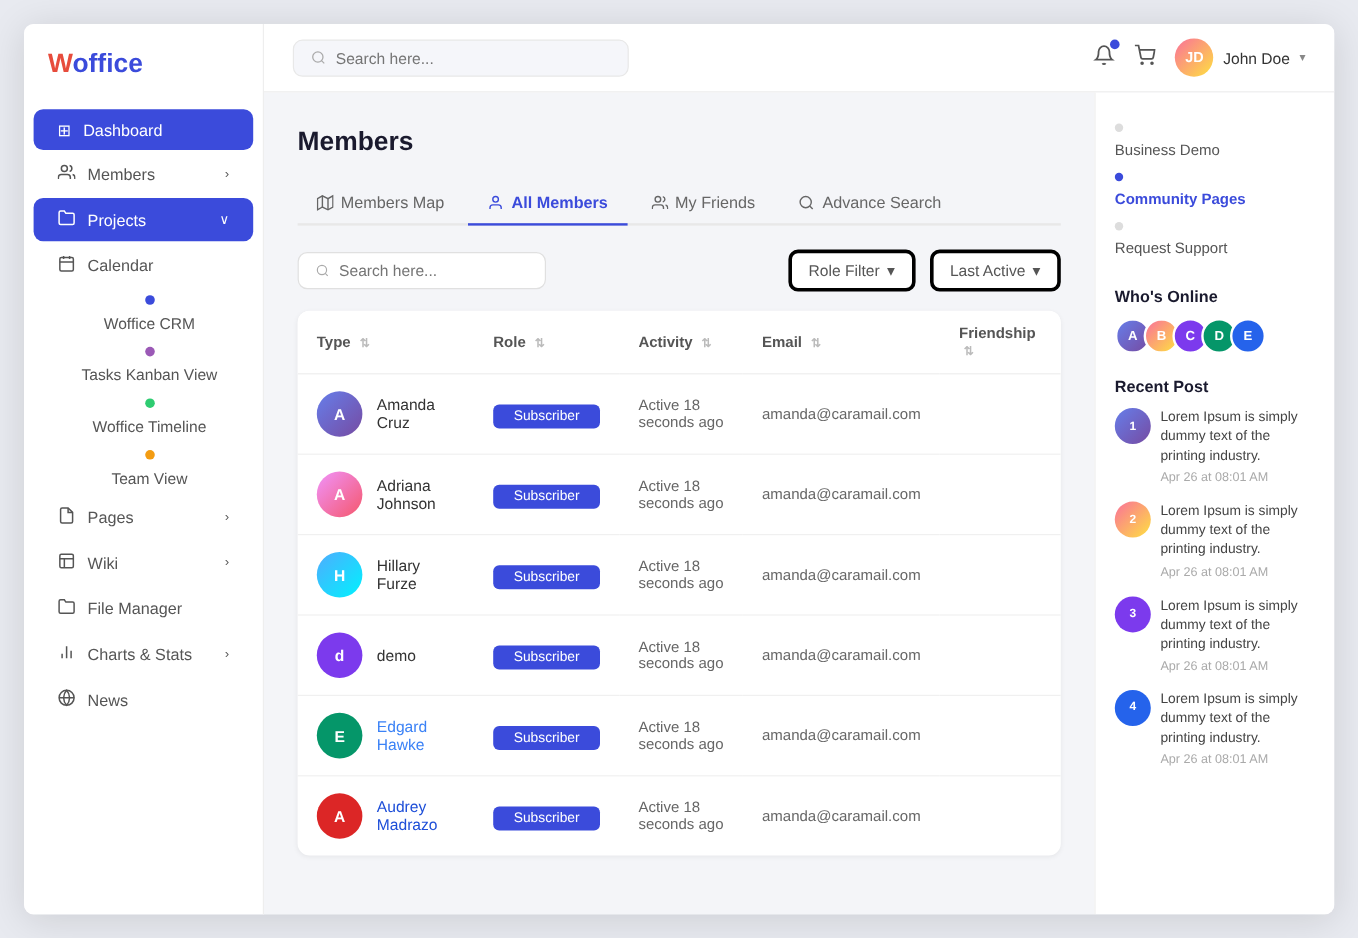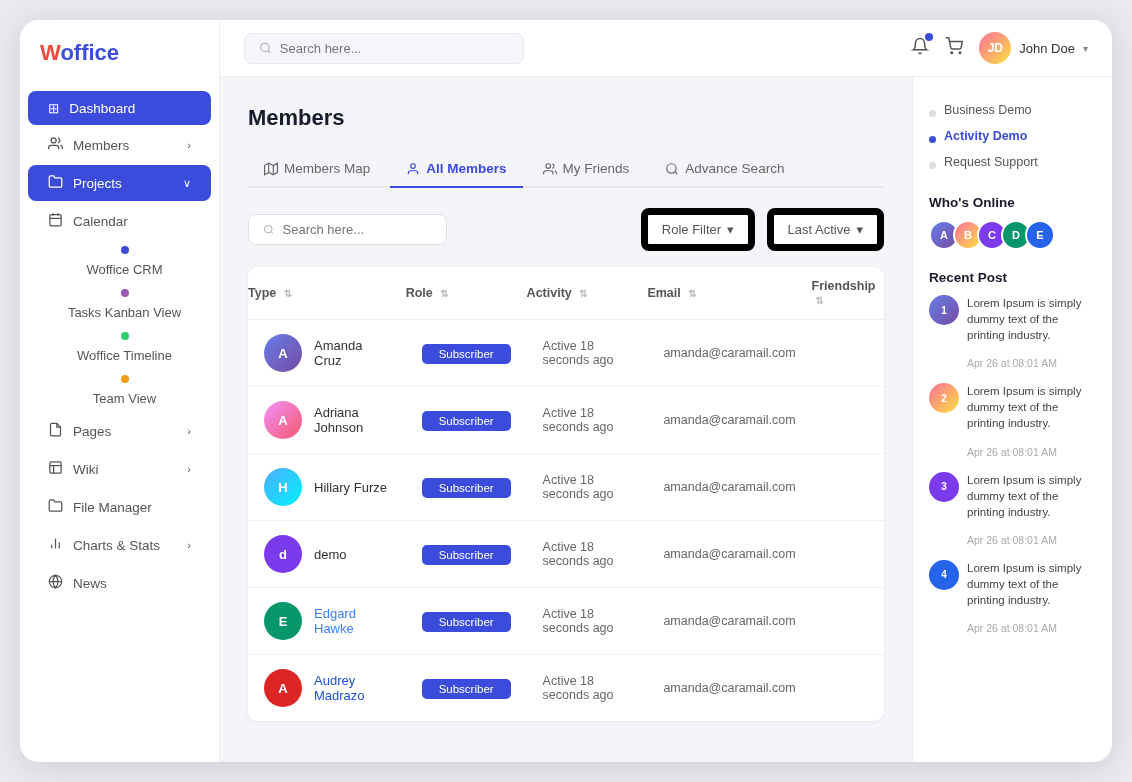--- a/index.html
+++ b/index.html
@@ -7,21 +7,21 @@
       font-family: -apple-system, BlinkMacSystemFont, 'Segoe UI', sans-serif;
       background: #e8eaf0;
       display: flex;
       align-items: center;
       justify-content: center;
       min-height: 100vh;
       padding: 20px;
     }
     .window {
       background: #f4f5f8;
-      border-radius: 19px;
+      border-radius: 8px;
       width: 1100px;
       min-height: 742px;
       display: flex;
       overflow: hidden;
       box-shadow: 0 4px 32px rgba(0,0,0,0.12);
     }
     
     .sidebar {
       width: 200px;
       background: #fff;
@@ -214,38 +214,38 @@
       outline: none;
       font-size: 13px;
       color: #888;
       width: 100%;
     }
     .filter-btn {
       display: flex;
       align-items: center;
       gap: 6px;
       background: #fff;
-      border: 7px solid #000000;
+      border: 3px solid #000000;
       border-radius: 8px;
       padding: 7px 14px;
       font-size: 13px;
       color: #555;
       cursor: pointer;
     }
     .member-table {
       width: 100%;
       border-collapse: collapse;
       background: #fff;
       border-radius: 10px;
       overflow: hidden;
       box-shadow: 0 1px 4px rgba(0,0,0,0.06);
     }
     .member-table th {
       text-align: left;
-      padding: 12px 0;
+      padding: 12px 16px;
       font-size: 12.5px;
       color: #555;
       font-weight: 600;
       border-bottom: 1px solid #eee;
       background: #fff;
     }
     .member-table th .sort-icon {
       margin-left: 4px;
       color: #bbb;
       font-size: 10px;
@@ -292,26 +292,27 @@
       border-left: 1px solid #eee;
       padding: 20px 16px;
       font-size: 12.5px;
       flex-shrink: 0;
     }
     .right-panel-links {
       margin-bottom: 20px;
     }
     .rp-link {
       display: flex;
-      align-items: flex-end;
+      align-items: flex-start;
       gap: 8px;
       padding: 6px 0;
       font-size: 12.5px;
       color: #555;
       cursor: pointer;
+      flex-direction: column;
     }
     .rp-link.active { color: #3b4bdb; font-weight: 600; }
     .rp-dot {
       width: 7px;
       height: 7px;
       border-radius: 50%;
       background: #ddd;
       flex-shrink: 0;
     }
     .rp-dot.active { background: #3b4bdb; }
@@ -351,21 +352,21 @@
       border-radius: 50%;
       flex-shrink: 0;
       display: flex;
       align-items: center;
       justify-content: center;
       font-size: 10px;
       color: #fff;
       font-weight: 600;
     }
     .rp-text { font-size: 11.5px; color: #444; line-height: 1.4; }
-    .rp-date { font-size: 10.5px; color: #aaa; margin-top: 14px; }
+    .rp-date { font-size: 10.5px; color: #aaa; margin-top: 4px; }
 
     
     .av1 { background: linear-gradient(135deg, #667eea, #764ba2); }
     .av5 { background: linear-gradient(135deg, #fa709a, #fee140); }
     .av9 { background: #7c3aed; }
     .av10 { background: #059669; }
     .av12 { background: #2563eb; }
   </style>
 </head>
 <body>
@@ -674,21 +675,21 @@
       </div>
 
       <div class="right-panel">
         <div class="right-panel-links">
           <div class="rp-link">
             <div class="rp-dot"></div>
             <span>Business Demo</span>
           </div>
           <div class="rp-link active">
             <div class="rp-dot active"></div>
-            <span>Activity Demo</span>
+            <span>Community Pages</span>
           </div>
           <div class="rp-link">
             <div class="rp-dot"></div>
             <span>Request Support</span>
           </div>
         </div>
 
         <div class="section-title">Who's Online</div>
         <div class="online-avatars" style="display:flex;margin-bottom:20px;">
           <div class="online-avatar av1">A</div>

